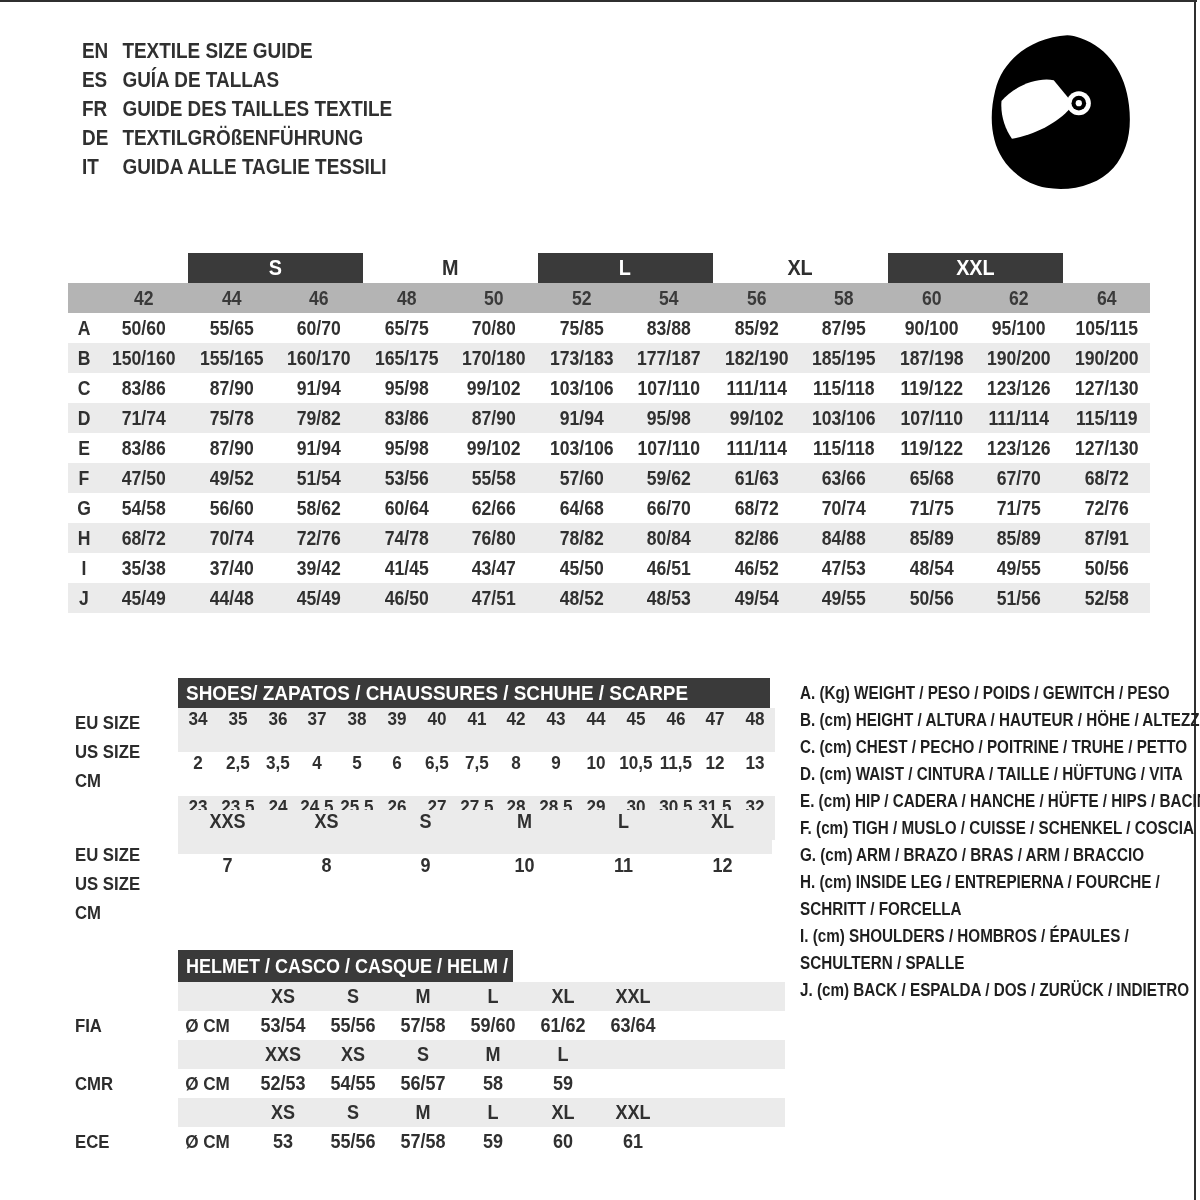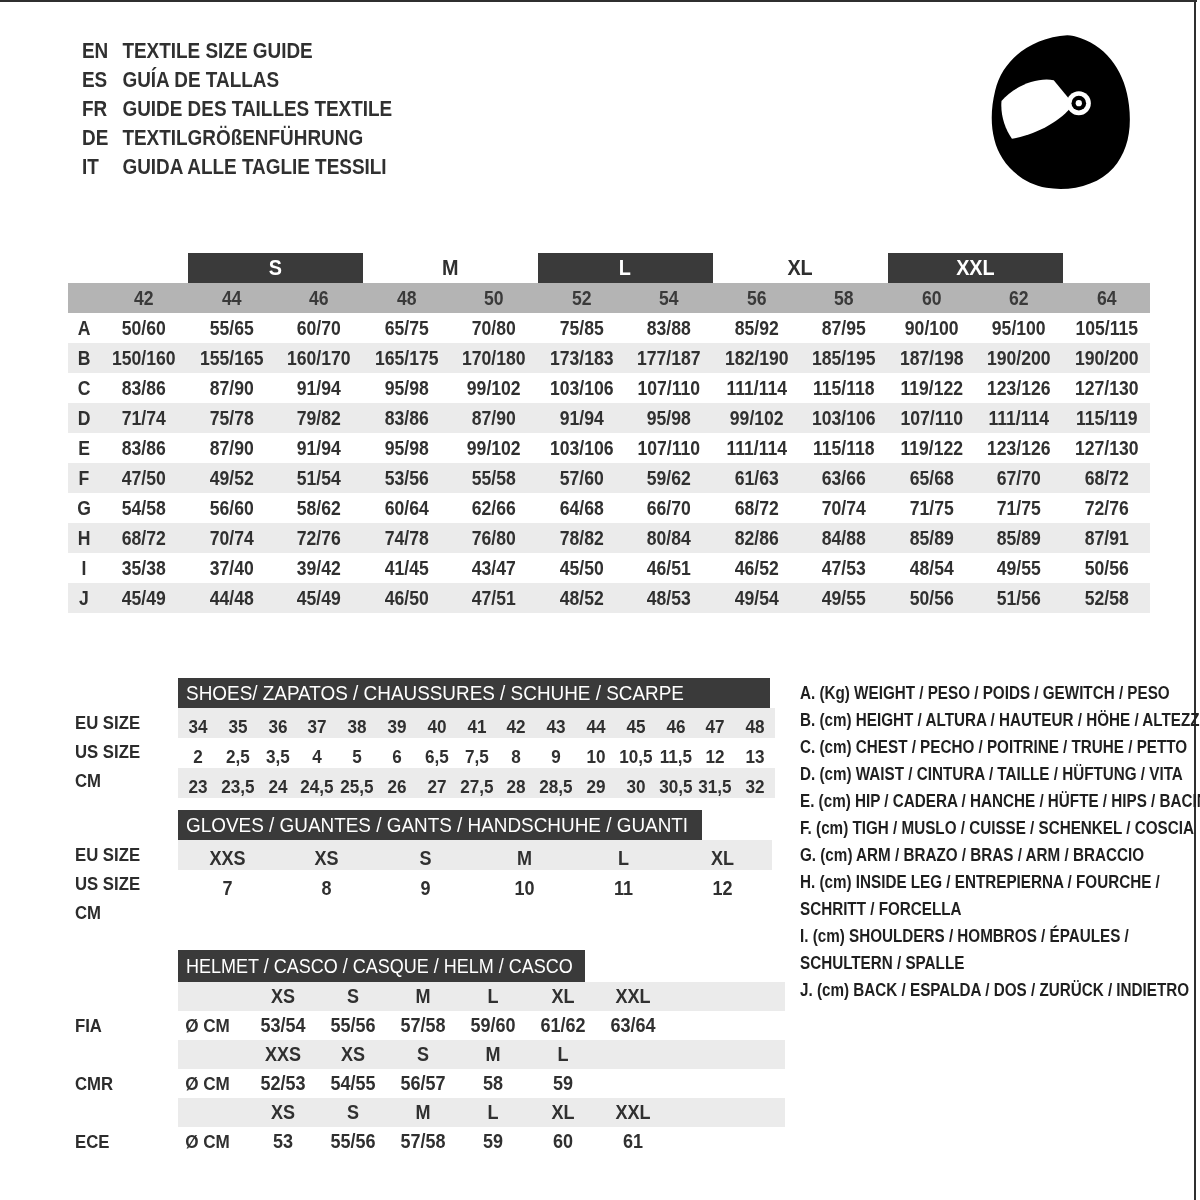--- a/index.html
+++ b/index.html
@@ -31,27 +31,27 @@
     font-weight:700;font-size:22px;color:#2f2f2f}
   .g-cell.dark{background:var(--dark);color:#ffffff}
   .g-cell .cond{display:inline-block;transform:scaleX(.9)}
   .mt-label{width:32px;flex:0 0 auto;text-align:center;font-weight:700;font-size:20px;transform:scaleX(.88)}
   .mt-cell{width:87.5px;flex:0 0 auto;text-align:center;font-weight:700;font-size:20px;transform:scaleX(.88)}
   .mt-row.gray .mt-cell{color:#3a3a3a}
 
   
   .section{position:absolute;left:68px}
   .bar{margin-left:110px;background:var(--dark);color:#fff;height:30px;line-height:30px;
-    font-weight:400;font-size:21px;white-space:nowrap}
+    font-weight:700;font-size:21px;white-space:nowrap}
   .bar .cond{display:inline-block;transform:scaleX(.9);transform-origin:0 50%;padding-left:9px}
   #shoes .bar{width:592px}
   #gloves .bar{width:524px}
-  #helmet-section .bar{width:407px;height:32px;line-height:32px;font-size:20px}
+  #helmet-section .bar{width:335px;height:32px;line-height:32px;font-size:20px}
   .rows{margin-left:110px}
-  .s-row{display:flex;height:30px;align-items:flex-end}
+  .s-row{display:flex;height:44px;align-items:flex-start}
   .s-row.gray{background:var(--stripe)}
   #shoes .s-row{width:597px}
   #gloves .s-row{width:594px}
   .s-cell{flex:0 0 auto;text-align:center;font-weight:700;transform:scaleX(.9)}
   #shoes .s-cell{width:39.8px;font-size:19px}
   #gloves .s-cell{width:99px;font-size:20px}
   .side{position:absolute;left:7px;height:29px;line-height:29px;font-weight:700;font-size:19px;
     transform:scaleX(.88);transform-origin:0 50%;white-space:nowrap;color:#2c2c2c}
   .h-row{display:flex;height:29px;align-items:center;width:607px}
   .h-row.gray{background:var(--stripe)}
@@ -344,23 +344,20 @@
         <div class="s-cell">31,5</div>
         <div class="s-cell">32</div>
       </div>
     </div>
 <div class="side" style="top: 30px;">EU SIZE</div>
     <div class="side" style="top: 59px;">US SIZE</div>
     <div class="side" style="top: 88px;">CM</div>
   </div>
 
 <div id="gloves" class="section" style="top:810px">
-  <div class="bar">
-    <span class="cond">GLOVES / GUANTES / GANTS / HANDSCHUHE / GUANTI</span>
-  </div>
   <div class="rows">
       <div class="s-row gray">
         <div class="s-cell">XXS</div>
         <div class="s-cell">XS</div>
         <div class="s-cell">S</div>
         <div class="s-cell">M</div>
         <div class="s-cell">L</div>
         <div class="s-cell">XL</div>
       </div>
       <div class="s-row">

